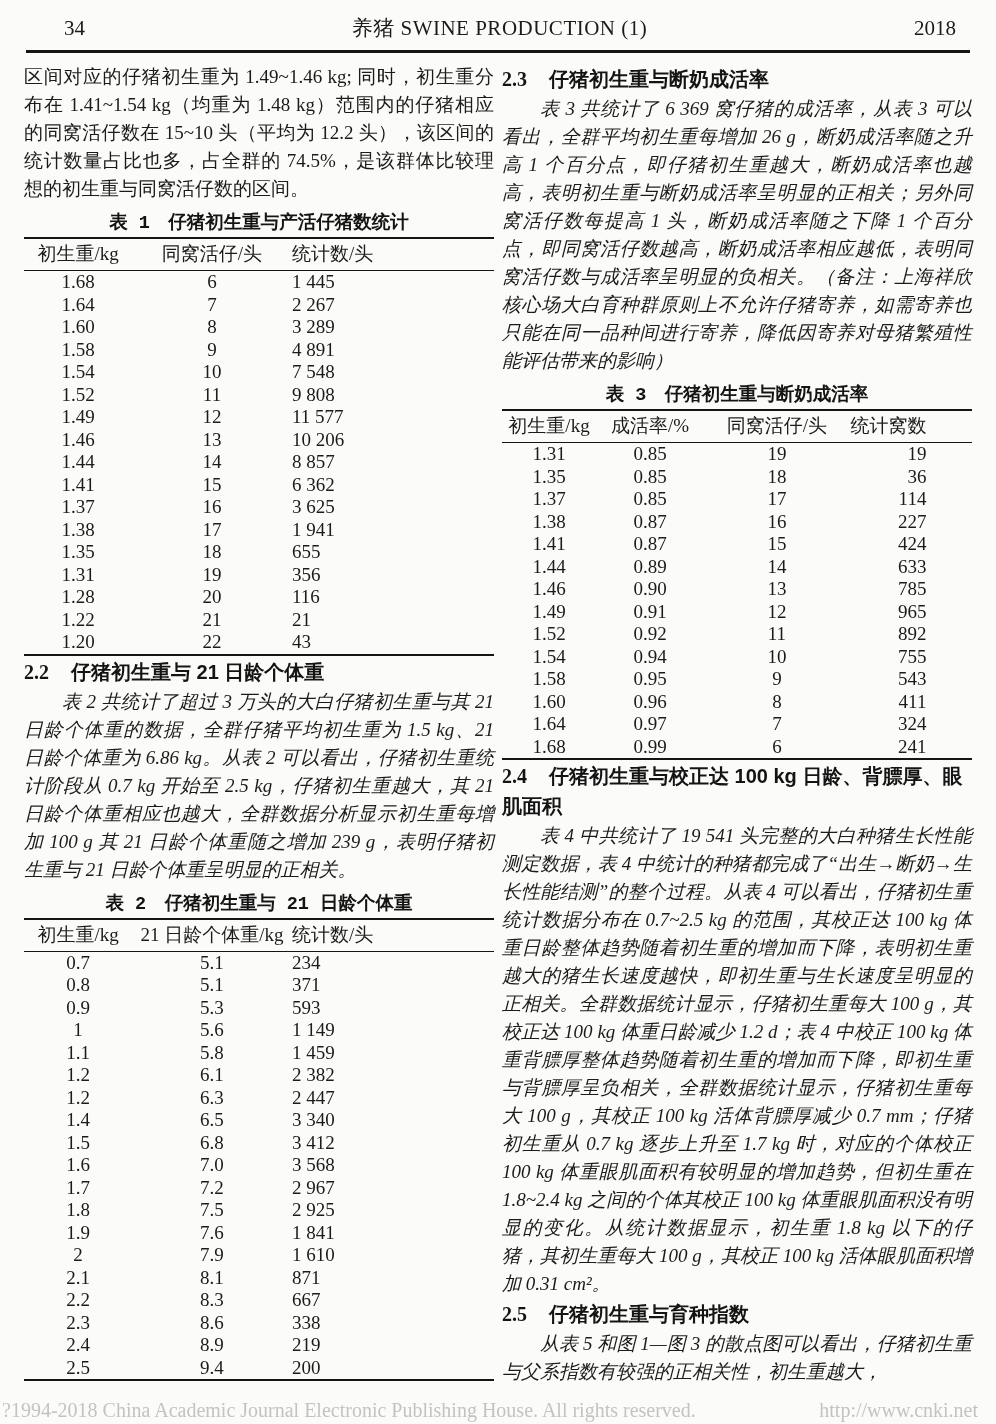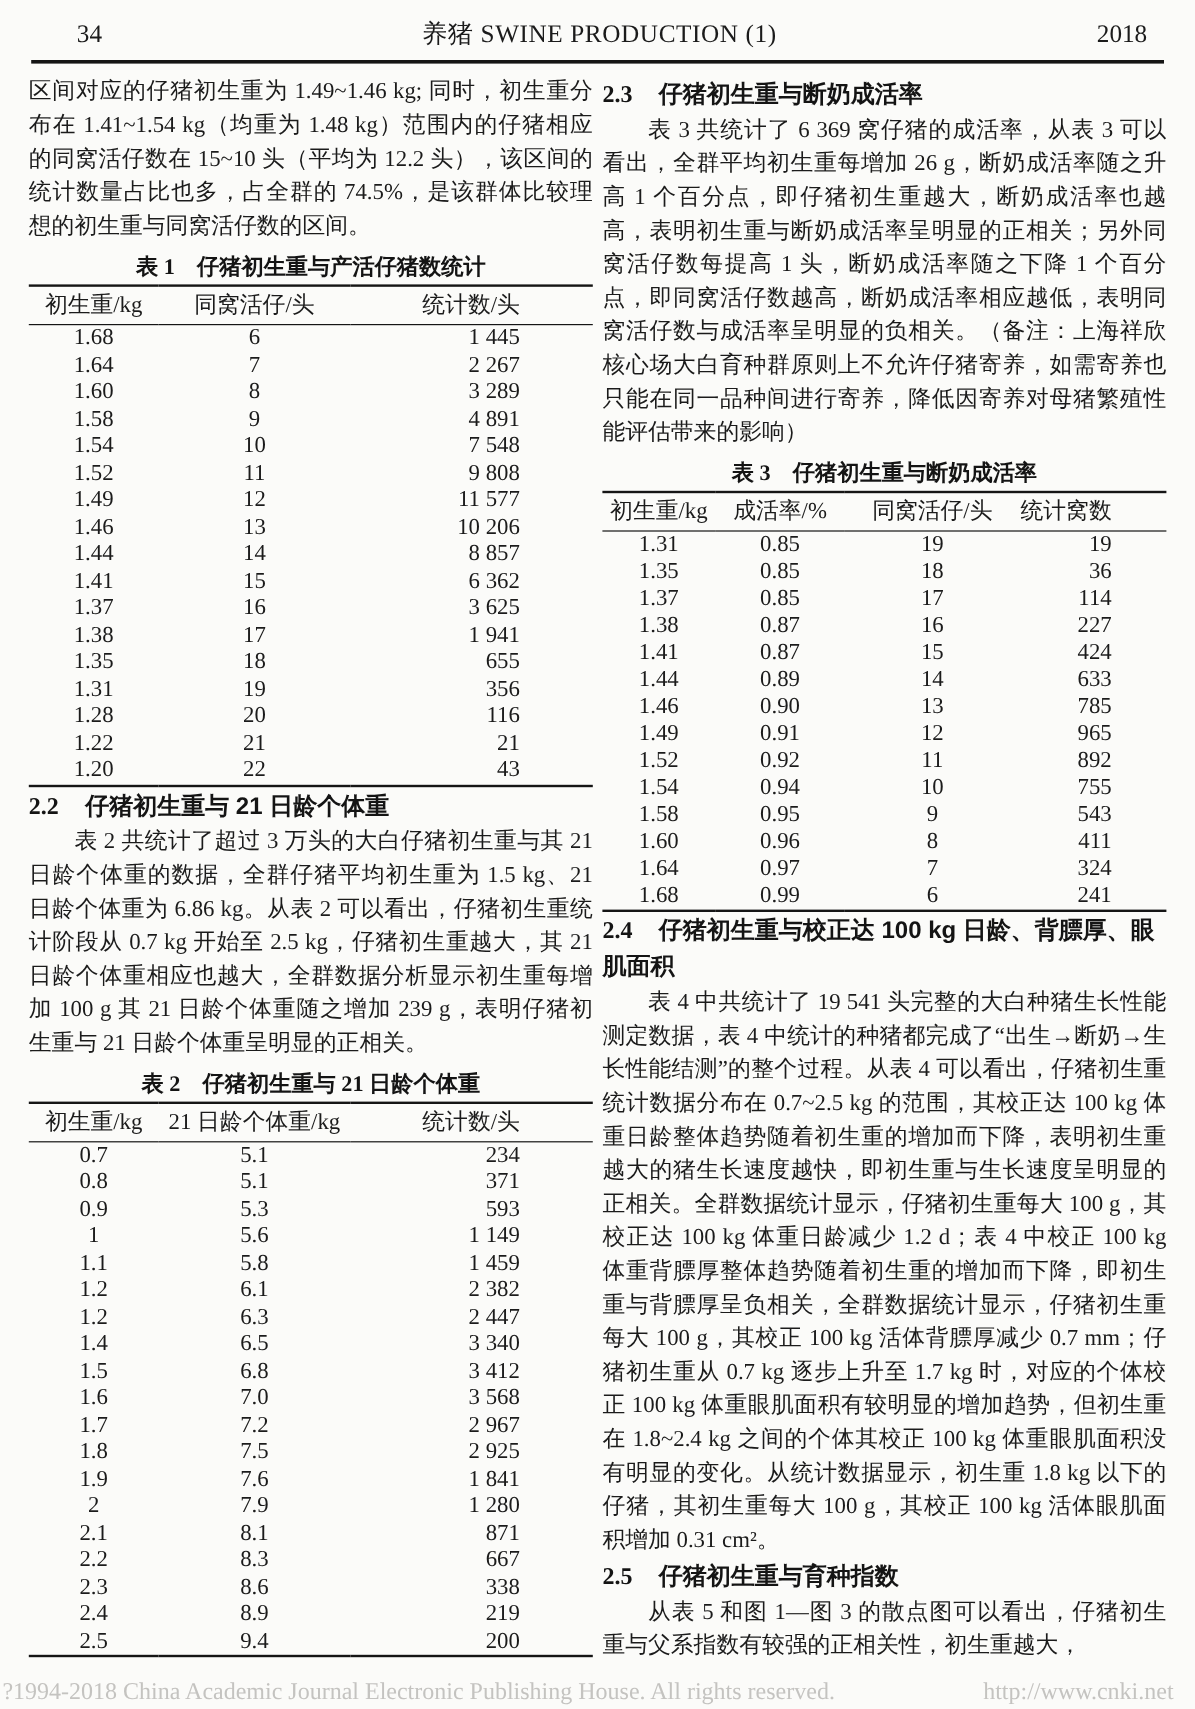--- a/index.html
+++ b/index.html
@@ -21,52 +21,52 @@
   .page-header .hdr-center { letter-spacing:.5px; }
   .header-rule { border:none; border-top:3px solid #151515; margin:2px 2px 10px 2px; }
 
   
   .columns { display:flex; gap:8px; align-items:flex-start; }
   .col { flex:1; min-width:0; }
 
   p.body {
     font-size:19px; line-height:28px; text-align:justify;
   }
-  p.indent { text-indent:2em; }
+  p.indent { text-indent:2em;font-style:italic; }
 
   h3.section {
     font-family:"Liberation Sans","DejaVu Sans",sans-serif;
     font-size:20px; font-weight:bold; line-height:30px; margin:1px 0 1px 0;
     color:#141414;
   }
   h3.section .sec-num {
     font-family:"Liberation Serif","DejaVu Serif",serif;
     margin-right:1.1em; font-weight:bold;
   }
 
   .tbl-title {
-    font-family:Liberation Serif, serif;
+    font-family:Liberation Mono, monospace;
     font-weight:bold; font-size:18.5px; text-align:center;
     margin:6px 0 3px 0; color:#141414;
   }
   table {
     width:100%; border-collapse:collapse;
     border-top:2.4px solid #151515; border-bottom:2.4px solid #151515;
     font-size:19px;
   }
   thead th {
     font-weight:normal; font-size:19px; padding:2px 0 3px 0;
     border-bottom:1.4px solid #151515;
   }
   tbody td { line-height:22.5px; padding:0; }
 
   
   table.t3col th:nth-child(1), table.t3col td:nth-child(1) { width:23%; text-align:center; }
   table.t3col th:nth-child(2), table.t3col td:nth-child(2) { width:34%; text-align:center; }
-  table.t3col th:nth-child(3), table.t3col td:nth-child(3) { width:43%; text-align:right; padding-right:3.2em; }
+  table.t3col th:nth-child(3), table.t3col td:nth-child(3) { width:43%; text-align:left; padding-right:3.2em; }
 
   
   table.t4col th:nth-child(1), table.t4col td:nth-child(1) { width:20%; text-align:center; }
   table.t4col th:nth-child(2), table.t4col td:nth-child(2) { width:23%; text-align:center; }
   table.t4col th:nth-child(3), table.t4col td:nth-child(3) { width:31%; text-align:center; }
   table.t4col th:nth-child(4), table.t4col td:nth-child(4) { width:26%; text-align:right; padding-right:2.4em;margin-top:40px; }
 
   .footer {
     position:absolute; left:0; right:0; bottom:2px;
     display:flex; justify-content:space-between; align-items:flex-start;
@@ -267,21 +267,21 @@
               <td>2 925</td>
             </tr>
             <tr>
               <td>1.9</td>
               <td>7.6</td>
               <td>1 841</td>
             </tr>
             <tr>
               <td>2</td>
               <td>7.9</td>
-              <td>1 280</td>
+              <td>1 610</td>
             </tr>
             <tr>
               <td>2.1</td>
               <td>8.1</td>
               <td>871</td>
             </tr>
             <tr>
               <td>2.2</td>
               <td>8.3</td>
               <td>667</td>

